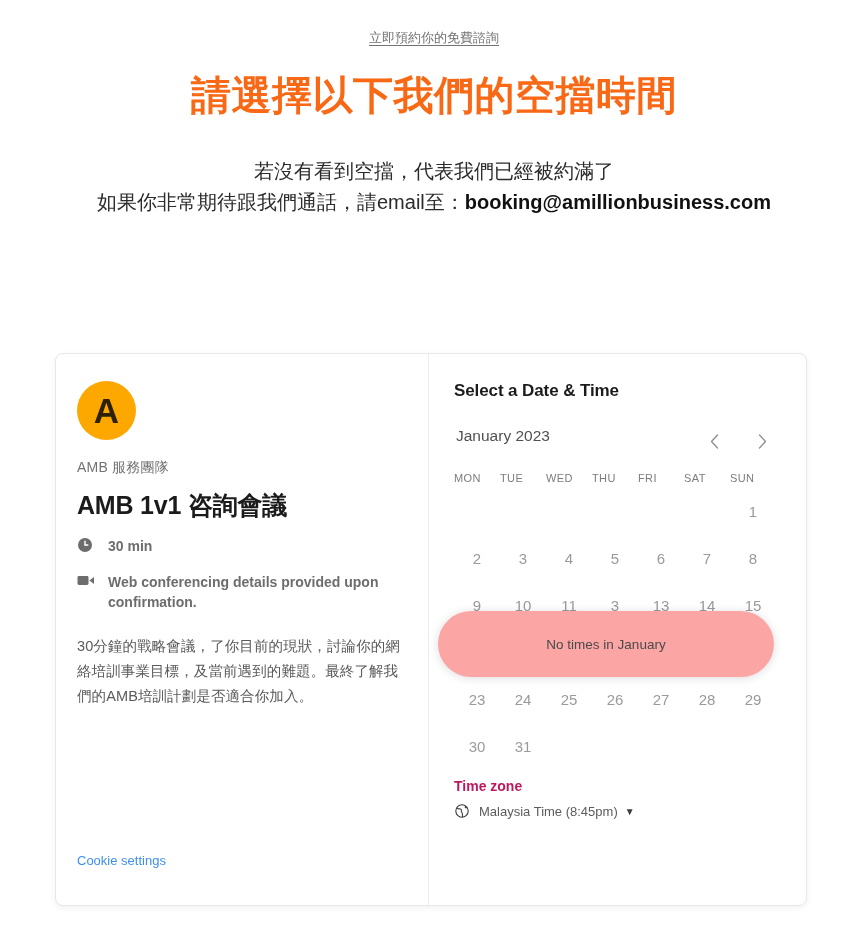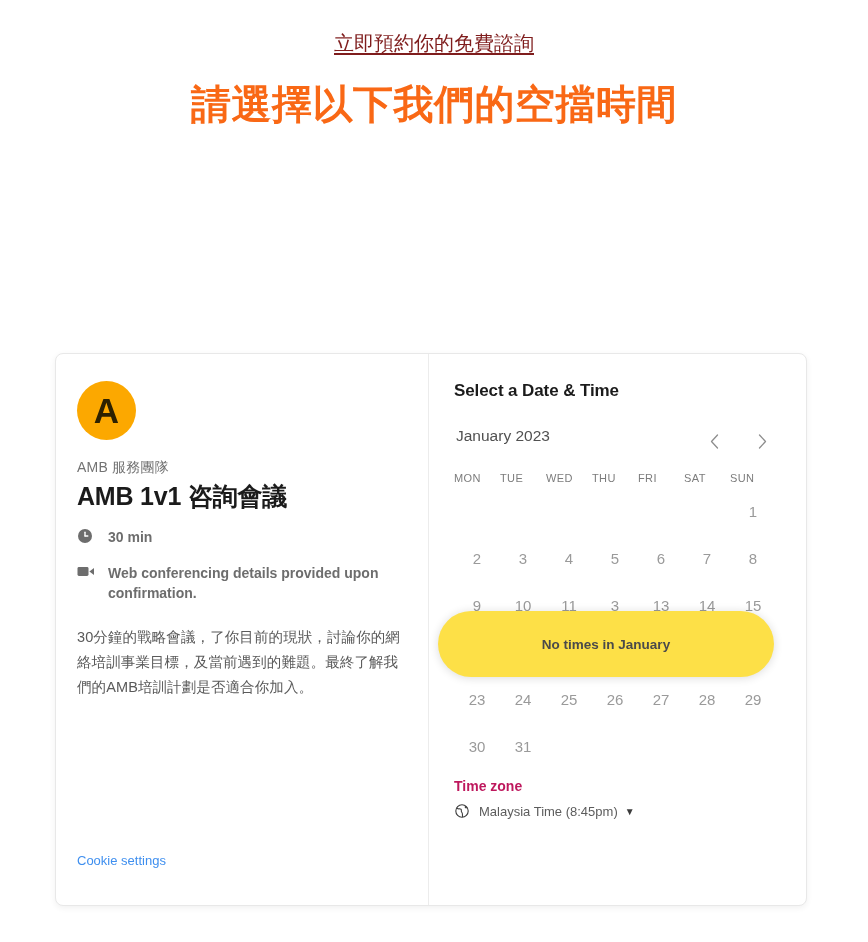--- a/index.html
+++ b/index.html
@@ -16,23 +16,23 @@
     overflow: hidden;
     position: relative;
   }
 
   
   .promo {
     text-align: center;
     padding-top: 30px;
   }
   .promo-eyebrow {
-    font-size: 20px;
+    font-size: 13px;
     font-weight: 400;
-    color: #7f1d1d;
+    color: #737373;
     text-decoration: underline;
     text-underline-offset: 3px;
     line-height: 1.3;
     margin: 0;
   }
   .promo-title {
     font-size: 40px;
     font-weight: 700;
     color: #F96815;
     letter-spacing: 0.5px;
@@ -103,21 +103,21 @@
     line-height: 1;
   }
   .host-name {
     margin-top: 19px;
     font-size: 14px;
     color: #737373;
     font-weight: 400;
     letter-spacing: 0.2px;
   }
   .event-title {
-    margin-top: 4px;
+    margin-top: 13px;
     font-size: 25px;
     font-weight: 700;
     color: #1b1b1b;
     letter-spacing: -0.2px;
     line-height: 1.25;
   }
   .meta-row {
     display: flex;
     align-items: flex-start;
     margin-top: 14px;
@@ -225,30 +225,29 @@
     border-radius: 50%;
     background: #7d7d7d;
   }
 
   .no-times-bubble {
     position: absolute;
     left: 9px;
     right: 32px;
     top: 257px;
     height: 66px;
-    background: #fde047;
+    background: #fca5a5;
     border-radius: 33px;
     box-shadow: 0 1px 10px rgba(0,0,0,0.14);
     display: flex;
     align-items: center;
     justify-content: center;
     font-size: 13.5px;
     color: #4a4a4a;
     z-index: 5;
-    font-weight: bold;
   }
 
   .tz-title {
     margin-top: 8px;
     font-size: 14px;
     font-weight: 700;
     color: #be185d;
   }
   .tz-row {
     margin-top: 9px;
@@ -271,20 +270,24 @@
     font-size: 10px;
     color: #3c3c3c;
   }
 </style>
 </head>
 <body>
 
 <div class="promo">
   <div class="promo-eyebrow">立即預約你的免費諮詢</div>
   <h1 class="promo-title">請選擇以下我們的空擋時間</h1>
+  <div class="promo-sub">
+    <div>若沒有看到空擋，代表我們已經被約滿了</div>
+    <div><span>如果你非常期待跟我們通話，請email至：</span><span class="email">booking@amillionbusiness.com</span></div>
+  </div>
 </div>
 
 <div class="card-wrap">
   <div class="card">
 
     <div class="pane-left">
       <div class="avatar">A</div>
       <div class="host-name">AMB 服務團隊</div>
       <div class="event-title">AMB 1v1 咨詢會議</div>
 

